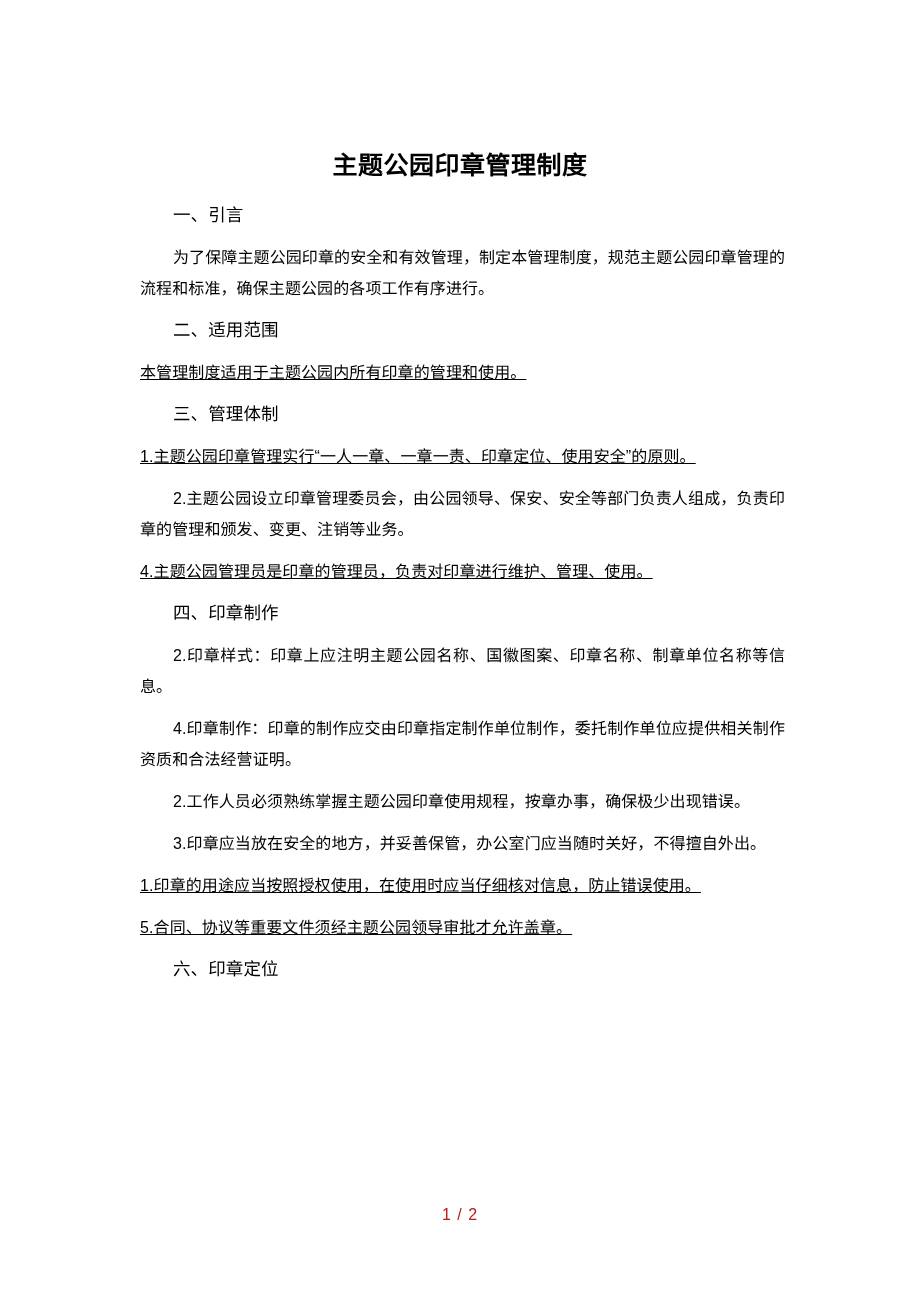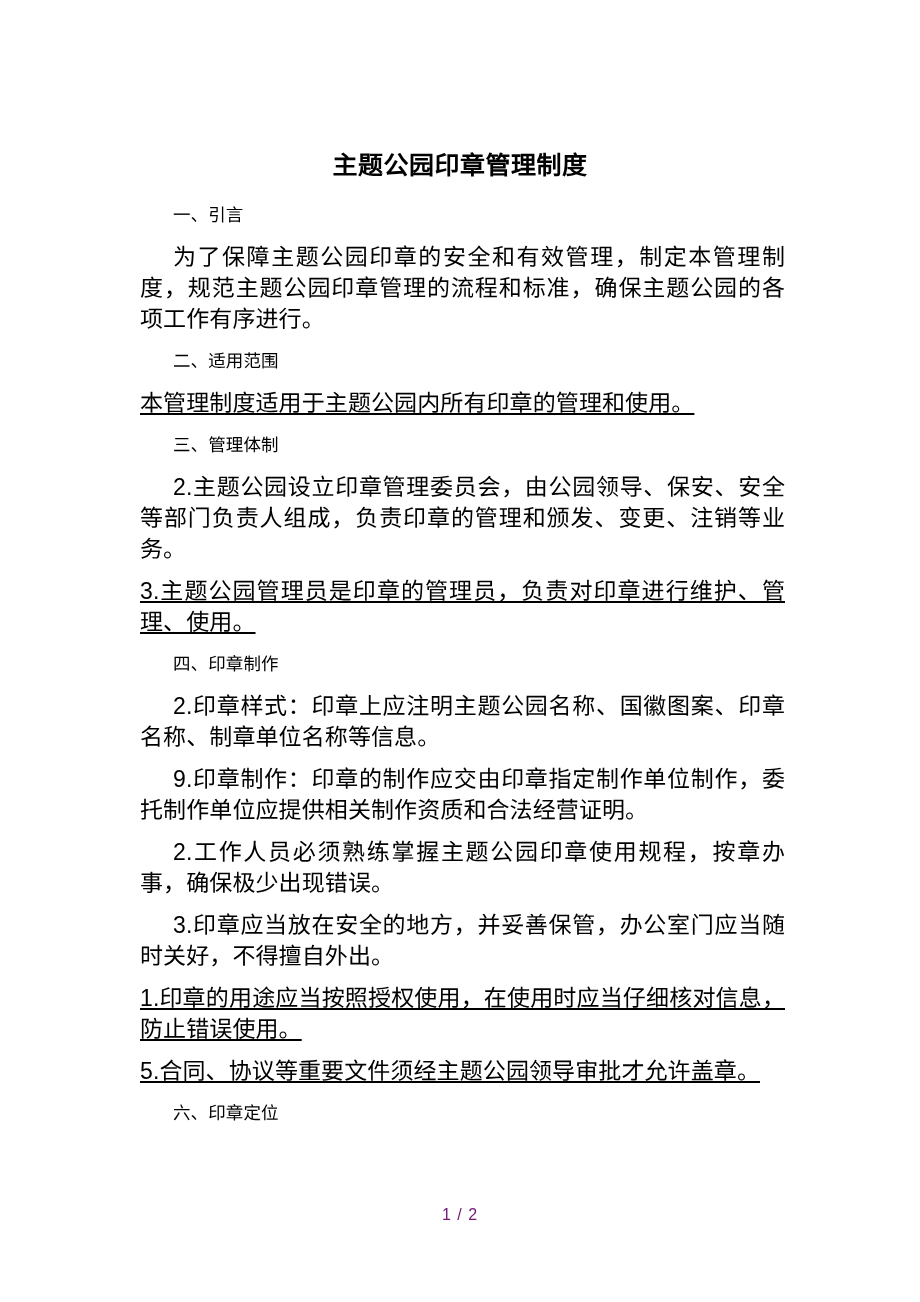--- a/index.html
+++ b/index.html
@@ -33,21 +33,21 @@
     letter-spacing: 0.5px;
     line-height: 34px;
   }
   .body-block {
     position: absolute;
     top: 200px;
     left: 140px;
     width: 645px;
   }
   .para {
-    font-size: 23px;
+    font-size: 16px;
     line-height: 31px;
     margin: 0 0 11px 0;
     text-align: justify;
     text-justify: inter-ideograph;
     letter-spacing: 0.1px;
     word-break: break-all;
   }
   .para.indent {
     text-indent: 33px;
   }
@@ -63,42 +63,43 @@
     letter-spacing: 0.1px;
   }
   .page-footer {
     position: absolute;
     left: 0;
     top: 1205px;
     width: 920px;
     text-align: center;
     font-size: 16px;
     line-height: 20px;
-    color: #701a75;
+    color: #b91c1c;
     letter-spacing: 1px;
   }
 </style>
 </head>
 <body>
 
 <div class="page">
 
   <h1 class="doc-title">主题公园印章管理制度</h1>
 
   <div class="body-block">
       <p class="heading">一、引言</p>
       <p class="para indent">为了保障主题公园印章的安全和有效管理，制定本管理制度，规范主题公园印章管理的流程和标准，确保主题公园的各项工作有序进行。</p>
       <p class="heading">二、适用范围</p>
       <p class="para noindent">本管理制度适用于主题公园内所有印章的管理和使用。</p>
       <p class="heading">三、管理体制</p>
+      <p class="para noindent">1.主题公园印章管理实行“一人一章、一章一责、印章定位、使用安全”的原则。</p>
       <p class="para indent">2.主题公园设立印章管理委员会，由公园领导、保安、安全等部门负责人组成，负责印章的管理和颁发、变更、注销等业务。</p>
-      <p class="para noindent">3.主题公园管理员是印章的管理员，负责对印章进行维护、管理、使用。</p>
+      <p class="para noindent">4.主题公园管理员是印章的管理员，负责对印章进行维护、管理、使用。</p>
       <p class="heading">四、印章制作</p>
       <p class="para indent">2.印章样式：印章上应注明主题公园名称、国徽图案、印章名称、制章单位名称等信息。</p>
-      <p class="para indent">9.印章制作：印章的制作应交由印章指定制作单位制作，委托制作单位应提供相关制作资质和合法经营证明。</p>
+      <p class="para indent">4.印章制作：印章的制作应交由印章指定制作单位制作，委托制作单位应提供相关制作资质和合法经营证明。</p>
       <p class="para indent">2.工作人员必须熟练掌握主题公园印章使用规程，按章办事，确保极少出现错误。</p>
       <p class="para indent">3.印章应当放在安全的地方，并妥善保管，办公室门应当随时关好，不得擅自外出。</p>
       <p class="para noindent">1.印章的用途应当按照授权使用，在使用时应当仔细核对信息，防止错误使用。</p>
       <p class="para noindent">5.合同、协议等重要文件须经主题公园领导审批才允许盖章。</p>
       <p class="heading">六、印章定位</p>
     </div>
 
   <div class="page-footer">1 / 2</div>
 
 </div>

